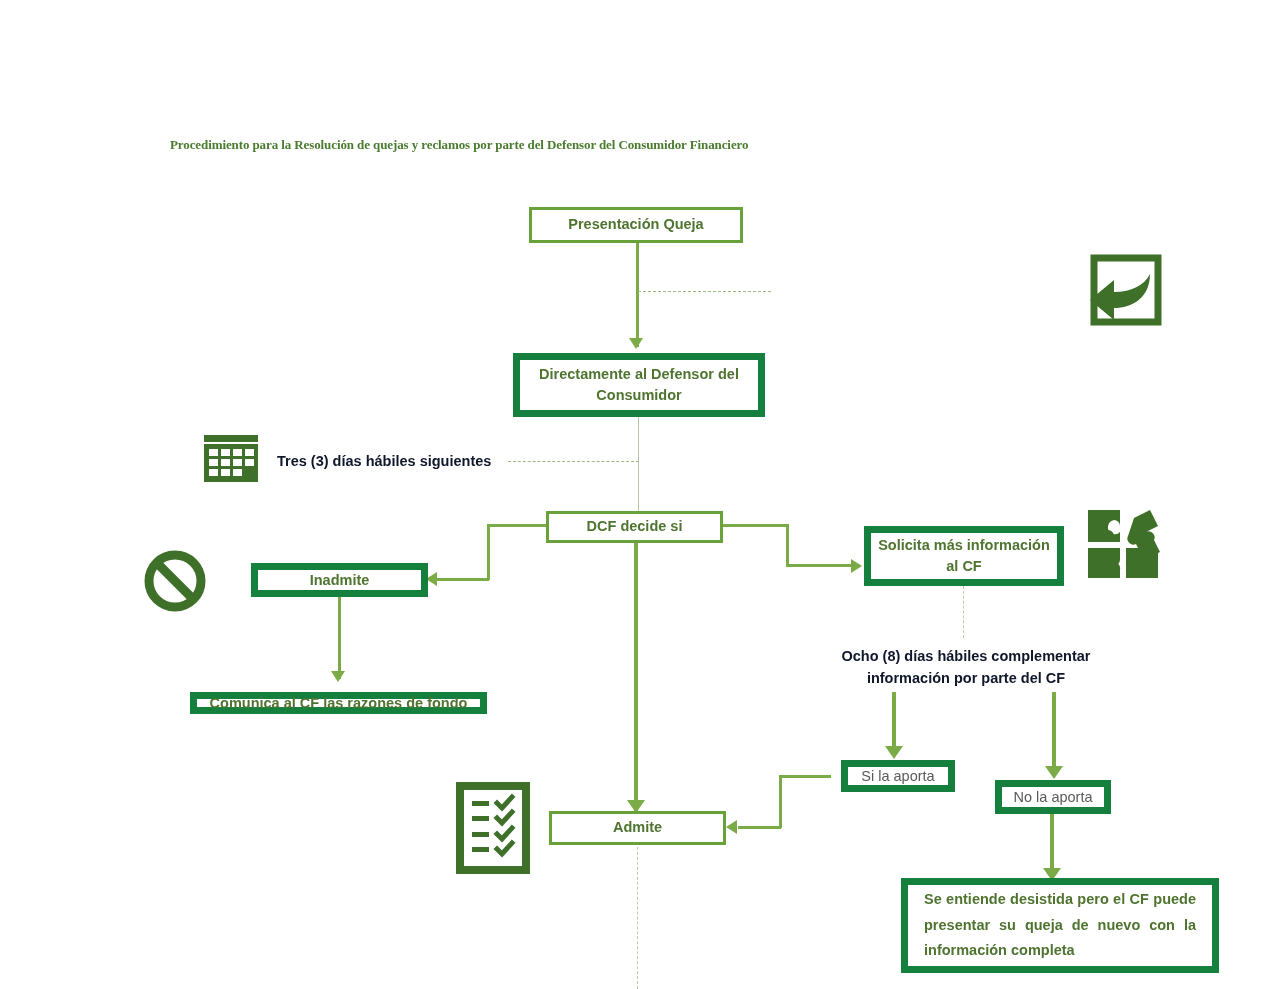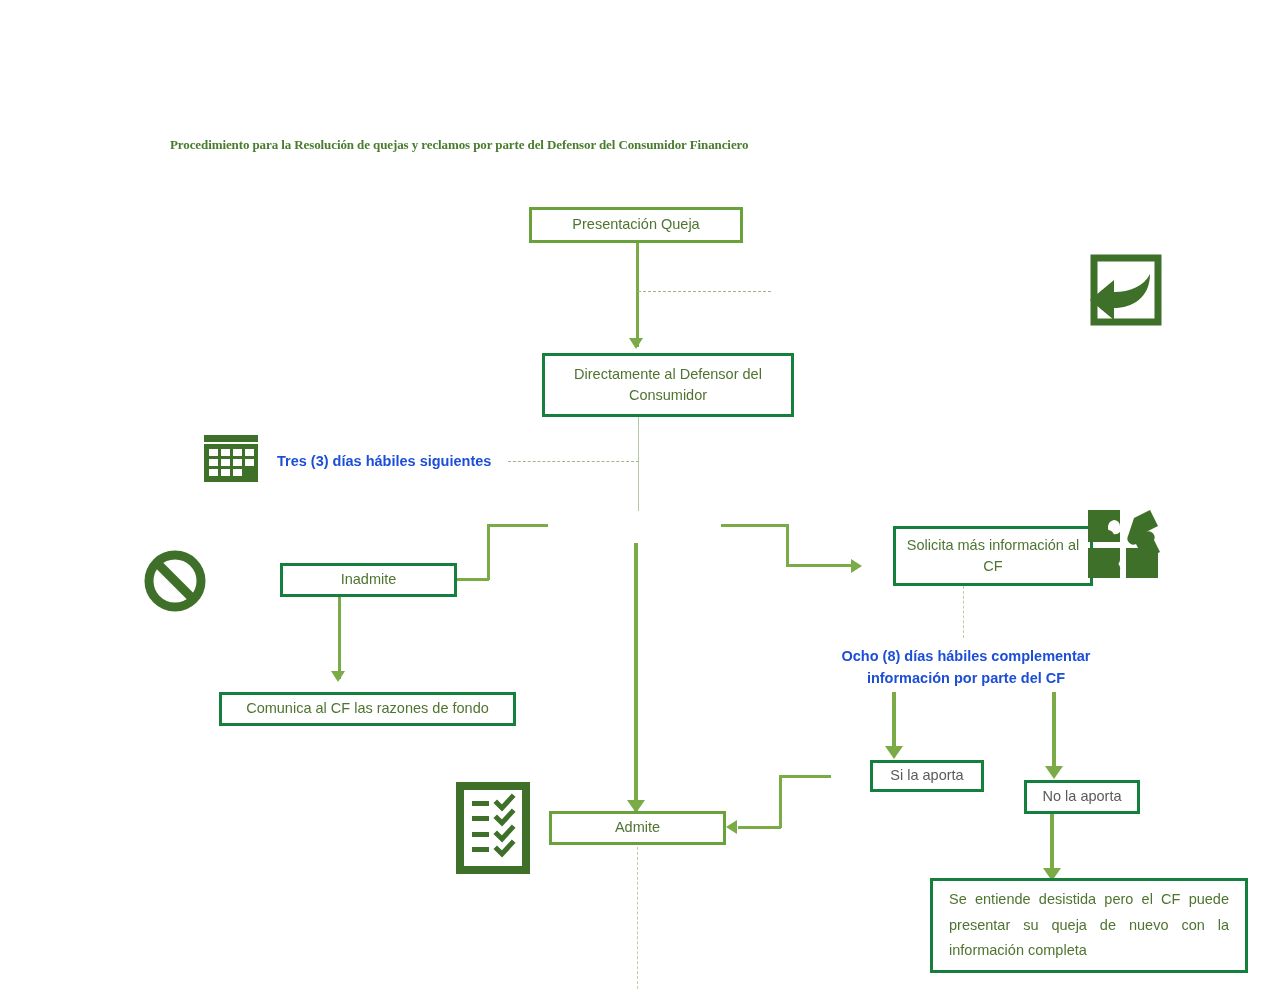--- a/index.html
+++ b/index.html
@@ -34,49 +34,48 @@
 
   
   .box {
     position: absolute;
     box-sizing: border-box;
     display: flex;
     align-items: center;
     justify-content: center;
     text-align: center;
     color: #4f7430;
-    font-weight: normal;
+    font-weight: bold;
     font-size: 14.5px;
     line-height: 1.45;
     background: #ffffff;
     z-index: 5;
   }
   .box.thick {
     border: 3.5px solid #69a23b;
   }
   .box.thin {
-    border: 3px solid #15803d;
-    margin-left: 29px;
+    border: 7px solid #15803d;
   }
   .box.note {
     border: 1px solid #cccccc;
     text-align: left;
     justify-content: flex-start;
     padding: 8px 12px;
     line-height: 1.65;
   }
   .box.normalweight {
     font-weight: normal;
     color: #5a5a5a;
   }
 
   
   .label {
     position: absolute;
-    color: #1d4ed8;
+    color: #0f172a;
     font-weight: bold;
     font-size: 14.5px;
     line-height: 1.5;
     text-align: center;
     z-index: 5;
   }
 
   
   .ln {
     position: absolute;
@@ -187,20 +186,23 @@
       </g>
     </svg>
   </div>
 
   <div class="label" style="left:277px; top:451px; width:230px; text-align:left;">
     <span>Tres (3) días hábiles siguientes</span>
   </div>
 
   <div class="dash-h" style="left:508px; top:461px; width:131px;"></div>
 
+  <div class="box thick" style="left:546px; top:511px; width:177px; height:32px;">
+    <span>DCF decide si</span>
+  </div>
 
   <div class="ln h" style="left:487px; top:524px; width:61px;"></div>
   <div class="ln v" style="left:487px; top:524px; height:56px;"></div>
   <div class="ln h" style="left:437px; top:578px; width:52px;"></div>
   <div class="arr left" style="left:426px; top:572px;"></div>
 
   <div class="ln h" style="left:721px; top:524px; width:67px;"></div>
   <div class="ln v" style="left:786px; top:524px; height:42px;"></div>
   <div class="ln h" style="left:786px; top:564px; width:66px;"></div>
   <div class="arr right" style="left:851px; top:559px;"></div>
@@ -215,21 +217,21 @@
     </svg>
   </div>
 
   <div class="box thin" style="left:251px; top:563px; width:177px; height:34px;">
     <span>Inadmite</span>
   </div>
 
   <div class="ln v" style="left:338px; top:597px; height:82px;"></div>
   <div class="arr down" style="left:331px; top:671px;"></div>
 
-  <div class="box thin" style="left:190px; top:692px; width:297px; height:34px;">
+  <div class="box thin" style="left:190px; top:692px; width:297px; height:22px;">
     <span>Comunica al CF las razones de fondo</span>
   </div>
 
   <div class="box thin" style="left:864px; top:526px; width:200px; height:60px;">
     <span>Solicita más información al CF</span>
   </div>
 
   <div class="icon" style="left:1086px; top:508px;">
     <svg width="78" height="72" viewBox="0 0 78 72" aria-hidden="true">
       <g fill="#3f7029">

